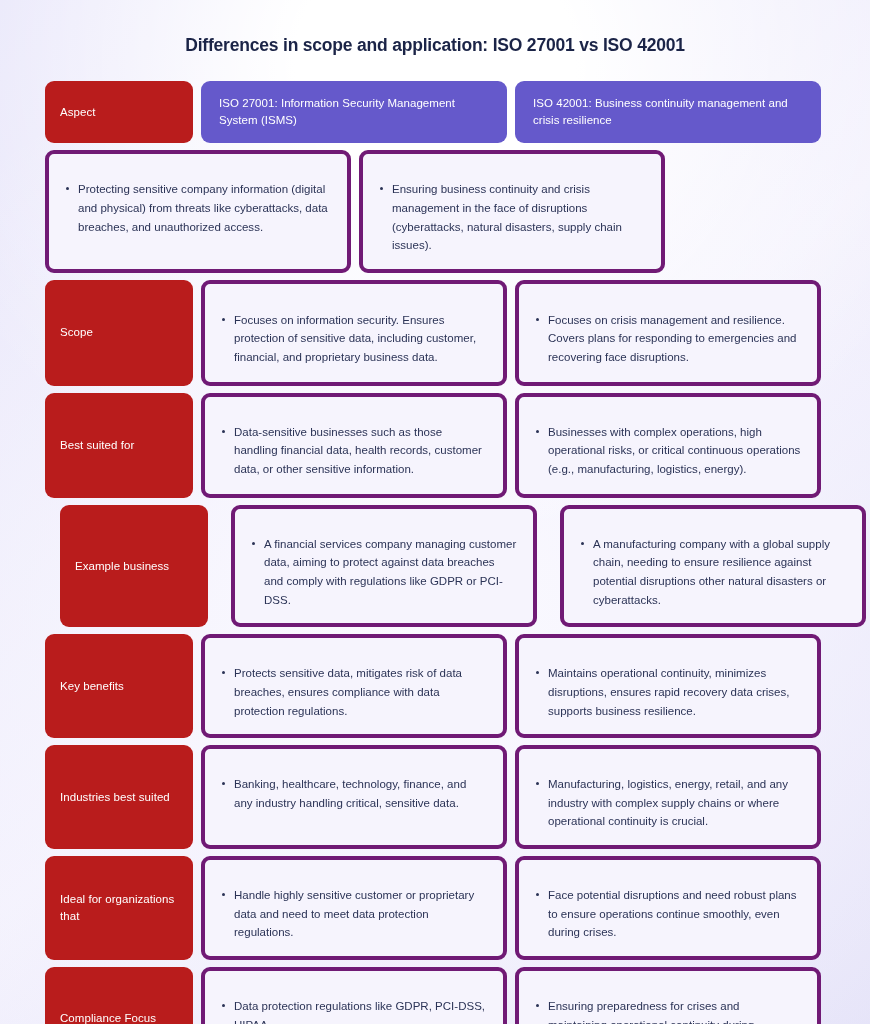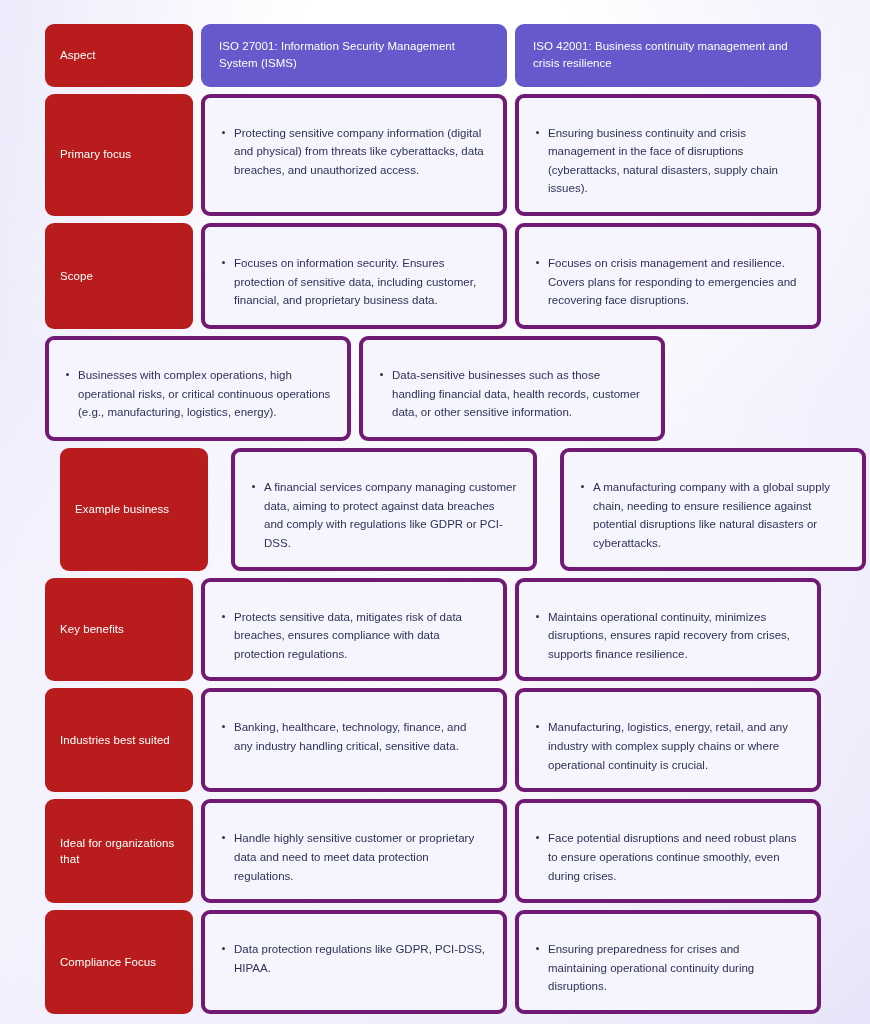--- a/index.html
+++ b/index.html
@@ -134,39 +134,37 @@
   .row-h5 .cell { min-height: 98px; }
   .row-h6 .cell { min-height: 87px; border-radius: 9px; }
   .row-h7 .cell { min-height: 85px; }
   .row-h8 .cell { min-height: 86px; }
 </style>
 </head>
 <body>
 
 <div class="page">
 
+  <h1 class="title">Differences in scope and application: ISO 27001 vs ISO 42001</h1>
 
   <div class="table">
 
     <div class="row row-header">
       <div class="cell col-aspect aspect">
         <span>Aspect</span>
       </div>
       <div class="cell col-a header-cell">
         <span>ISO 27001: Information Security Management System (ISMS)</span>
       </div>
       <div class="cell col-b header-cell">
         <span>ISO 42001: Business continuity management and crisis resilience</span>
       </div>
     </div>
 
     <div class="row row-h1">
-      <div class="cell col-aspect aspect">
-        <span>Primary focus</span>
-      </div>
       <div class="cell col-a content">
         <ul class="bullet-list">
           <li>Protecting sensitive company information (digital and physical) from threats like cyberattacks, data breaches, and unauthorized access.</li>
         </ul>
       </div>
       <div class="cell col-b content">
         <ul class="bullet-list">
           <li>Ensuring business continuity and crisis management in the face of disruptions (cyberattacks, natural disasters, supply chain issues).</li>
         </ul>
       </div>
@@ -182,60 +180,63 @@
         </ul>
       </div>
       <div class="cell col-b content">
         <ul class="bullet-list">
           <li>Focuses on crisis management and resilience. Covers plans for responding to emergencies and recovering face disruptions.</li>
         </ul>
       </div>
     </div>
 
     <div class="row row-h3">
+      <div class="cell col-aspect aspect">
+        <span>Best suited for</span>
+      </div>
+      <div class="cell col-a content">
+        <ul class="bullet-list">
+          <li>Data-sensitive businesses such as those handling financial data, health records, customer data, or other sensitive information.</li>
+        </ul>
+      </div>
       <div class="cell col-b content">
         <ul class="bullet-list">
           <li>Businesses with complex operations, high operational risks, or critical continuous operations (e.g., manufacturing, logistics, energy).</li>
         </ul>
       </div>
-      <div class="cell col-a content">
-        <ul class="bullet-list">
-          <li>Data-sensitive businesses such as those handling financial data, health records, customer data, or other sensitive information.</li>
-        </ul>
-      </div>
     </div>
 
     <div class="row row-h4">
       <div class="cell col-aspect aspect">
         <span>Example business</span>
       </div>
       <div class="cell col-a content">
         <ul class="bullet-list">
           <li>A financial services company managing customer data, aiming to protect against data breaches and comply with regulations like GDPR or PCI-DSS.</li>
         </ul>
       </div>
       <div class="cell col-b content">
         <ul class="bullet-list">
-          <li>A manufacturing company with a global supply chain, needing to ensure resilience against potential disruptions like natural disasters or cyberattacks.</li>
+          <li>A manufacturing company with a global supply chain, needing to ensure resilience against potential disruptions other natural disasters or cyberattacks.</li>
         </ul>
       </div>
     </div>
 
     <div class="row row-h5">
       <div class="cell col-aspect aspect">
         <span>Key benefits</span>
       </div>
       <div class="cell col-a content">
         <ul class="bullet-list">
           <li>Protects sensitive data, mitigates risk of data breaches, ensures compliance with data protection regulations.</li>
         </ul>
       </div>
       <div class="cell col-b content">
         <ul class="bullet-list">
-          <li>Maintains operational continuity, minimizes disruptions, ensures rapid recovery from crises, supports finance resilience.</li>
+          <li>Maintains operational continuity, minimizes disruptions, ensures rapid recovery data crises, supports business resilience.</li>
         </ul>
       </div>
     </div>
 
     <div class="row row-h6">
       <div class="cell col-aspect aspect">
         <span>Industries best suited</span>
       </div>
       <div class="cell col-a content">
         <ul class="bullet-list">

